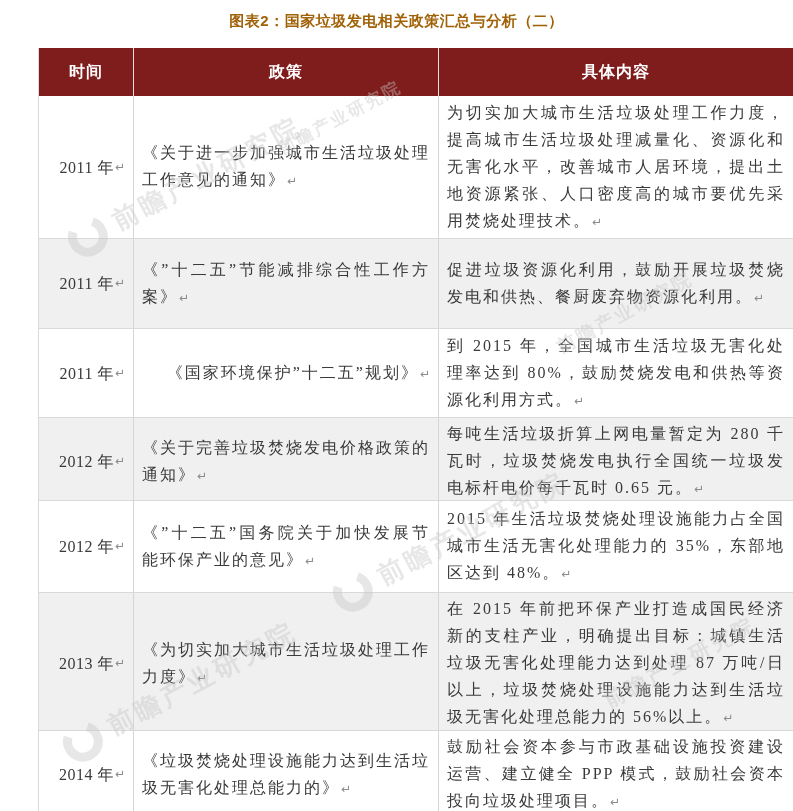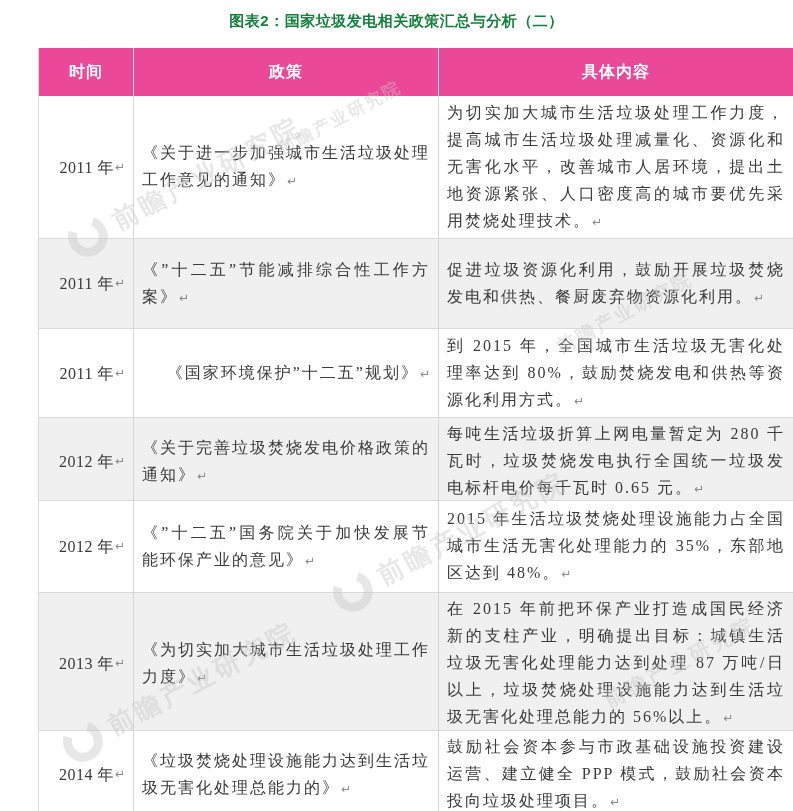--- a/index.html
+++ b/index.html
@@ -5,32 +5,32 @@
   html,body{margin:0;padding:0;}
   body{
     width:793px;height:811px;position:relative;overflow:hidden;
     background:#ffffff;
     font-family:"Liberation Serif","DejaVu Serif",serif;
     color:#3a3a3a;
   }
   .page-title{
     margin-top:12px;text-align:center;
     font-family:"Liberation Sans","DejaVu Sans",sans-serif;
-    font-weight:bold;font-size:15px;color:#15803d;letter-spacing:0.5px;
+    font-weight:bold;font-size:15px;color:#a16207;letter-spacing:0.5px;
   }
   .policy-table{
     position:absolute;left:38px;top:48px;right:0;
     border-left:1px solid #d9d9d9;
   }
   .trow{
     display:grid;grid-template-columns:95px 305px 1fr;
     position:relative;
   }
   .thead{
-    background:#ec4899;height:48px;
+    background:#7f1d1d;height:48px;
   }
   .thead .cell{
     display:flex;align-items:center;justify-content:center;
     color:#ffffff;font-family:"Liberation Sans","DejaVu Sans",sans-serif;
     font-weight:bold;font-size:16px;letter-spacing:1px;
     border-right:1px solid rgba(255,255,255,0.85);
   }
   .thead .cell:last-child{border-right:none;}
   .tbody .trow{background:#ffffff;border-bottom:1px solid #d9d9d9;}
   .tbody .trow:nth-child(even){background:#f0f0f0;}

